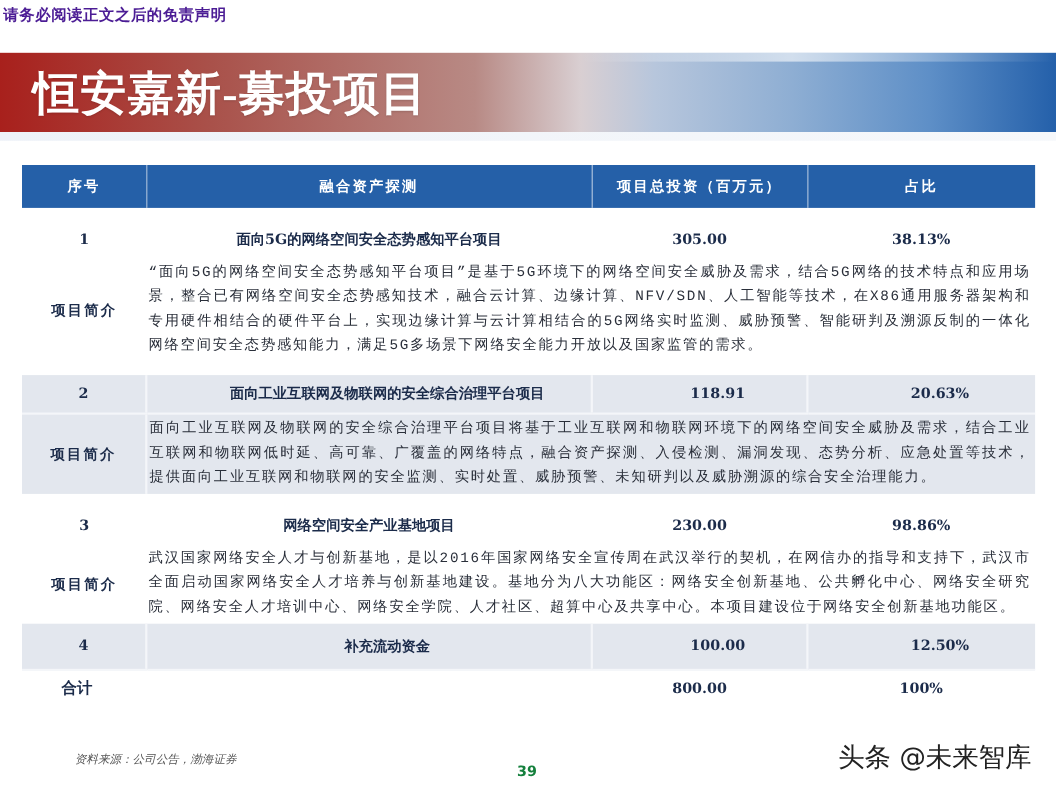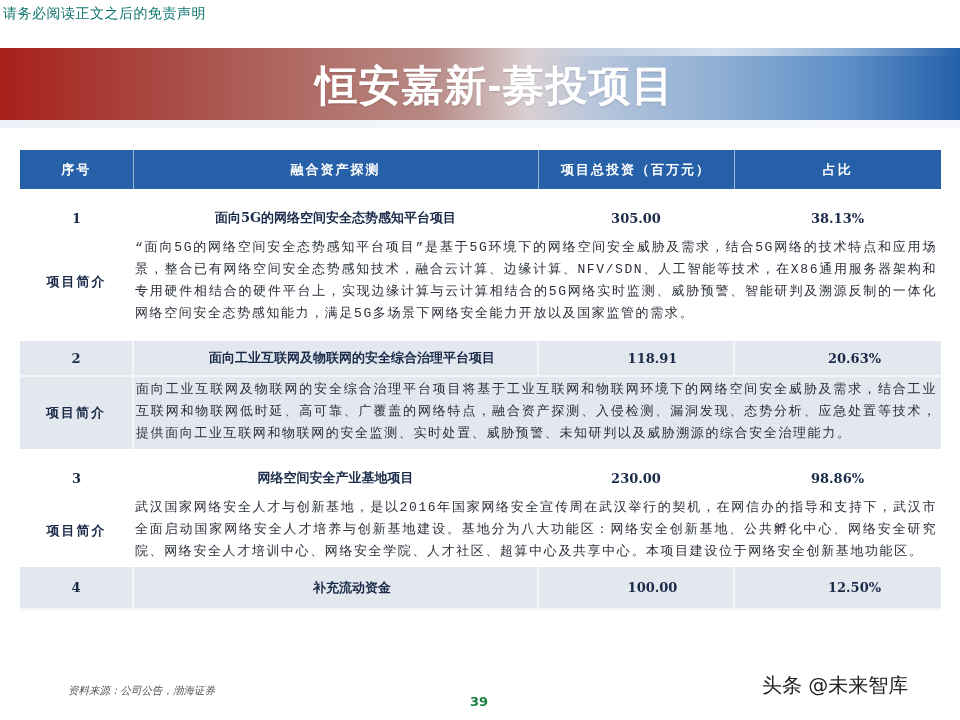--- a/index.html
+++ b/index.html
@@ -5,38 +5,38 @@
   html, body { margin: 0; padding: 0; }
   body {
     width: 960px; height: 720px; position: relative; overflow: hidden;
     background: #ffffff;
     font-family: "DejaVu Serif", "Liberation Serif", serif;
     color: #1b2b4a;
   }
   .disclaimer {
     position: absolute; left: 3px; top: 5px;
     font-family: "DejaVu Sans", "Liberation Sans", sans-serif;
-    font-size: 14px; font-weight: normal; color: #0f766e; letter-spacing: 0.5px;
+    font-size: 14px; font-weight: bold; color: #4c1d95; letter-spacing: 0.5px;
   }
   .banner {
     position: absolute; left: 0; top: 48px; width: 960px; height: 72px;
     background: linear-gradient(90deg, #a8201c 0%, #a9514a 20%, #b88a85 45%, #d9cfd2 55%, #b7c6dc 62%, #8eaed3 75%, #5e8fc7 88%, #2460aa 100%);
   }
   .banner-top-fade {
     position: absolute; left: 0; top: 48px; width: 960px; height: 8px;
     background: linear-gradient(90deg, rgba(255,255,255,0) 0%, rgba(255,255,255,0) 55%, rgba(255,255,255,0.6) 75%, rgba(255,255,255,0) 100%);
   }
   .banner-bottom {
     position: absolute; left: 0; top: 120px; width: 960px; height: 8px;
     background: linear-gradient(90deg, #eef2f8 0%, #f6f8fb 100%);
   }
   .page-title {
     position: absolute; left: 0; top: 52px; width: 960px; height: 68px;
-    text-align: center; line-height: 68px;
-    font-family: Liberation Sans, sans-serif;
+    text-align: left; line-height: 68px;
+    font-family: Liberation Serif, serif;
     font-size: 42px; font-weight: bold; color: #ffffff;
     letter-spacing: 1px;
     text-indent: 30px;
     text-shadow: 0 1px 2px rgba(0,0,0,0.15);
   }
   table.invest {
     position: absolute; left: 20px; top: 150px; width: 921px;
     border-collapse: collapse; table-layout: fixed;
   }
   table.invest col.c1 { width: 113px; }
@@ -73,21 +73,21 @@
     font-size: 10.5px; font-style: italic; color: #555555;
   }
   .page-num {
     position: absolute; left: 470px; top: 694px;
     font-family: "DejaVu Sans", "Liberation Sans", sans-serif;
     font-size: 13px; font-weight: bold; color: #15803d;
   }
   .watermark {
     position: absolute; left: 762px; top: 672px;
     font-family: "DejaVu Sans", "Liberation Sans", sans-serif;
-    font-size: 20px; color: #222222;
+    font-size: 24px; color: #222222;
     text-shadow: 0 0 2px #ffffff, 0 0 2px #ffffff;
   }
 </style>
 </head>
 <body>
 
 <div class="disclaimer">请务必阅读正文之后的免责声明</div>
 
 <div class="banner"></div>
 <div class="banner-top-fade"></div>
@@ -155,18 +155,23 @@
       <td class="text" colspan="3">武汉国家网络安全人才与创新基地，是以2016年国家网络安全宣传周在武汉举行的契机，在网信办的指导和支持下，武汉市全面启动国家网络安全人才培养与创新基地建设。基地分为八大功能区：网络安全创新基地、公共孵化中心、网络安全研究院、网络安全人才培训中心、网络安全学院、人才社区、超算中心及共享中心。本项目建设位于网络安全创新基地功能区。</td>
     </tr>
 
     <tr class="mainrow gray" style="height:42px">
       <td>4</td>
       <td>补充流动资金</td>
       <td>100.00</td>
       <td>12.50%</td>
     </tr>
 
+    <tr class="total">
+      <td class="total-label" colspan="2">合计</td>
+      <td>800.00</td>
+      <td>100%</td>
+    </tr>
   </tbody>
 </table>
 
 <div class="source">资料来源：公司公告，渤海证券</div>
 <div class="page-num">39</div>
 <div class="watermark">头条 @未来智库</div>
 
 </body></html>

